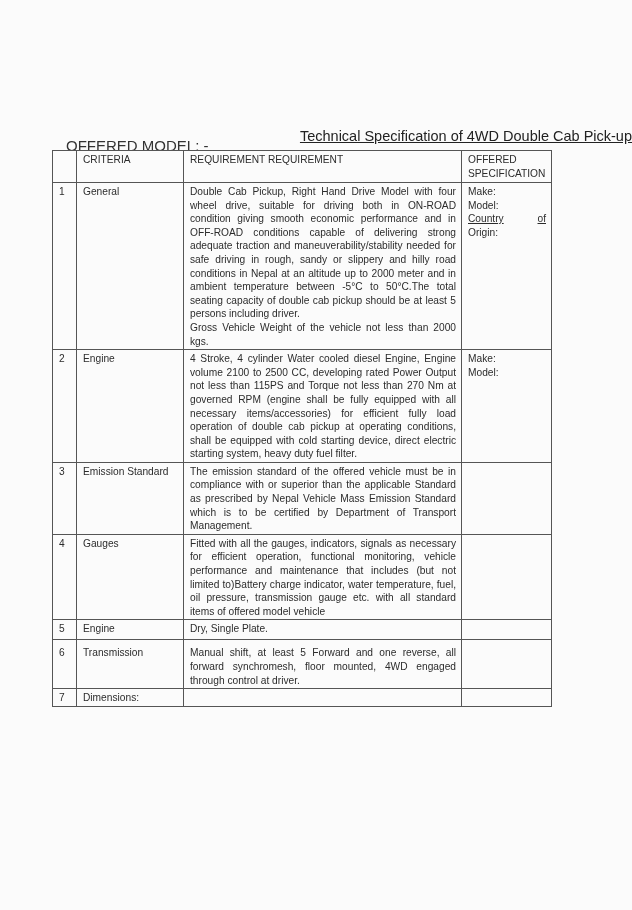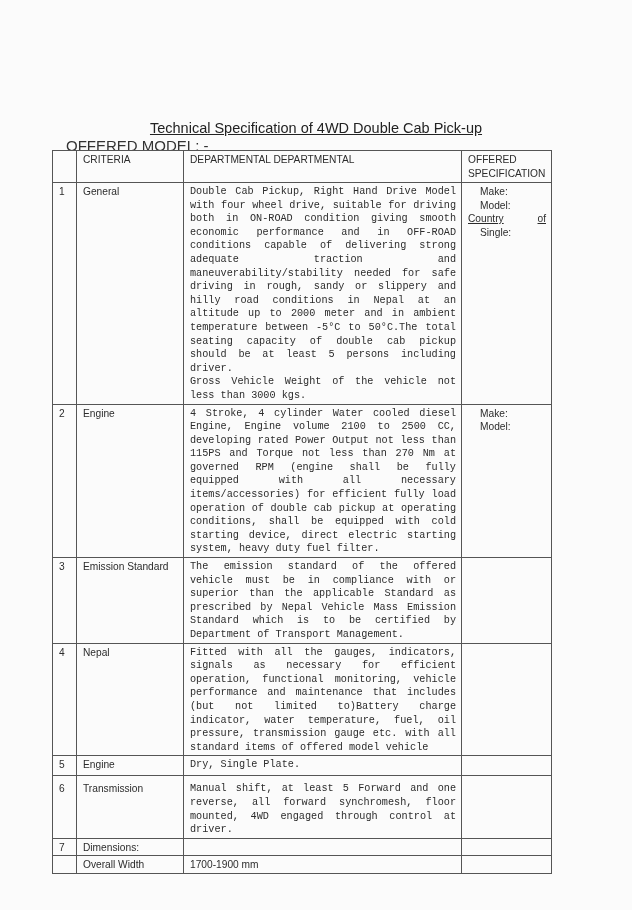--- a/index.html
+++ b/index.html
@@ -1,73 +1,73 @@
 <!DOCTYPE html>
 <html><head>
 <meta charset="utf-8">
 <style>
   html, body { margin:0; padding:0; }
   body {
     width:632px; height:910px; background:#fbfbfb; position:relative; overflow:hidden;
     font-family:"Liberation Sans", sans-serif; color:#2a2a2a;
   }
   .title {
-    position:absolute; left:0; width:632px; top:120px; text-align:center;
+    position:absolute; left:0; width:632px; top:128px; text-align:right;
     font-size:14.5px; text-decoration:underline; color:#222;
   }
   .model {
     position:absolute; left:66px; top:137px; font-size:15px; color:#333;text-align:right;
   }
   table.spec {
     position:absolute; left:52px; top:150px; border-collapse:collapse;
     font-size:10.2px; line-height:13.6px; color:#2c2c2c;border-radius:28px;
   }
   table.spec td, table.spec th {
     border:1px solid #555; vertical-align:top; padding:2px 5px 1px 6px; font-weight:normal; text-align:left;
   }
   .c-num { width:12px; }
   .c-crit { width:95px; }
   .c-req { width:266px; text-align:justify; }
   .c-off { width:78px; }
-  .req-text { text-align:justify; display:block;font-family:Liberation Mono, monospace; }
+  .req-text { text-align:justify; display:block; }
   .hdr th { height:28px; }
   .sub td { padding-top:1px; padding-bottom:0; }
-  .off-line { display:block;margin-left:12px; }
+  .off-line { display:block; }
   .off-row { display:flex; justify-content:space-between;text-decoration:underline; }
 </style>
 </head>
 <body>
 
 <div class="title">Technical Specification of 4WD Double Cab Pick-up</div>
 <div class="model">OFFERED MODEL: -</div>
 
 <table class="spec">
   <tbody>
       <tr class="hdr">
     <th class="c-num"></th>
     <th class="c-crit">CRITERIA</th>
-    <th class="c-req">DEPARTMENTAL DEPARTMENTAL</th>
+    <th class="c-req">REQUIREMENT REQUIREMENT</th>
     <th class="c-off">OFFERED SPECIFICATION</th>
   </tr>
 
   <tr>
     <td>1</td>
     <td>General</td>
     <td>
       <span class="req-text">Double Cab Pickup, Right Hand Drive Model with four wheel drive, suitable for driving both in ON-ROAD condition giving smooth economic performance and in OFF-ROAD conditions capable of delivering strong adequate traction and maneuverability/stability needed for safe driving in rough, sandy or slippery and hilly road conditions in Nepal at an altitude up to 2000 meter and in ambient temperature between -5°C to 50°C.The total seating capacity of double cab pickup should be at least 5 persons including driver.</span>
-      <span class="req-text">Gross Vehicle Weight of the vehicle not less than 3000 kgs.</span>
+      <span class="req-text">Gross Vehicle Weight of the vehicle not less than 2000 kgs.</span>
     </td>
     <td>
       <span class="off-line">Make:</span>
       <span class="off-line">Model:</span>
       <span class="off-row">
         <span>Country</span>
         <span>of</span>
       </span>
-      <span class="off-line">Single:</span>
+      <span class="off-line">Origin:</span>
     </td>
   </tr>
 
   <tr>
     <td>2</td>
     <td>Engine</td>
     <td>
           <span class="req-text">4 Stroke, 4 cylinder Water cooled diesel Engine, Engine volume 2100 to 2500 CC, developing rated Power Output not less than 115PS and Torque not less than 270 Nm at governed RPM (engine shall be fully equipped with all necessary items/accessories) for efficient fully load operation of double cab pickup at operating conditions, shall be equipped with cold starting device, direct electric starting system, heavy duty fuel filter.</span>
         </td>
     <td>
@@ -80,21 +80,21 @@
     <td>3</td>
     <td>Emission Standard</td>
     <td>
           <span class="req-text">The emission standard of the offered vehicle must be in compliance with or superior than the applicable Standard as prescribed by Nepal Vehicle Mass Emission Standard which is to be certified by Department of Transport Management.</span>
         </td>
     <td></td>
   </tr>
 
   <tr>
     <td>4</td>
-    <td>Nepal</td>
+    <td>Gauges</td>
     <td>
           <span class="req-text">Fitted with all the gauges, indicators, signals as necessary for efficient operation, functional monitoring, vehicle performance and maintenance that includes (but not limited to)Battery charge indicator, water temperature, fuel, oil pressure, transmission gauge etc. with all standard items of offered model vehicle</span>
         </td>
     <td></td>
   </tr>
 
   <tr>
     <td>5</td>
     <td>Engine</td>
     <td style="height:16px">
@@ -112,20 +112,14 @@
     <td></td>
   </tr>
 
   <tr class="sub">
     <td>7</td>
     <td>Dimensions:</td>
     <td></td>
     <td></td>
   </tr>
 
-  <tr class="sub">
-    <td></td>
-    <td>Overall Width</td>
-    <td>1700-1900 mm</td>
-    <td></td>
-  </tr>
 </tbody>
   </table>
 
 </body></html>

